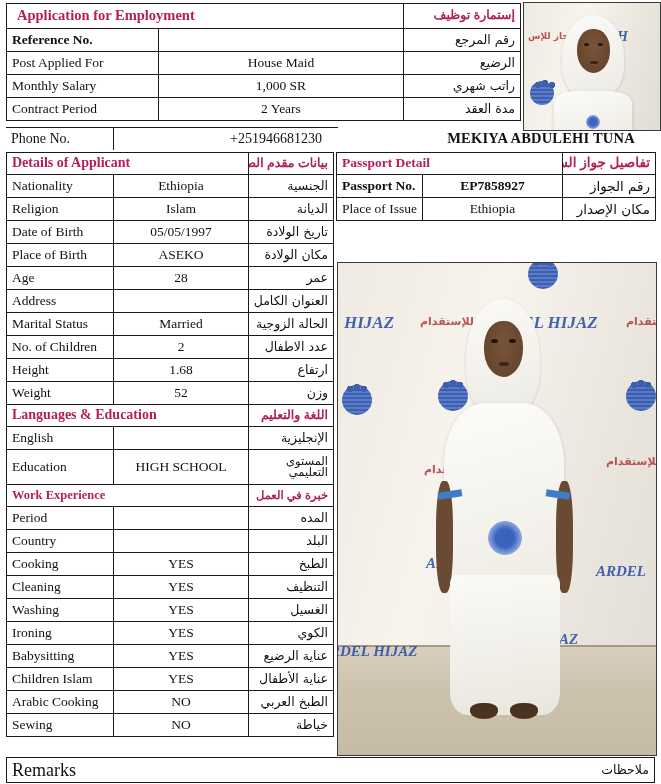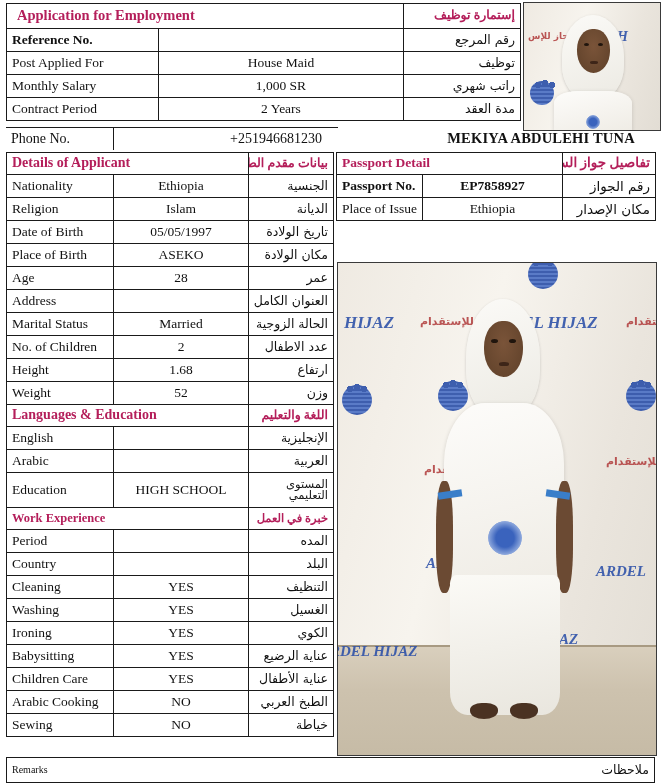--- a/index.html
+++ b/index.html
@@ -58,21 +58,21 @@
     font-weight: bold;
     font-size: 14px;
     text-align: left;
     font-family: "Liberation Serif", serif;
   }
   .band-ar {
     color: #b41e5a;
     font-weight: bold;
     font-size: 12.5px;
     direction: rtl;
-    font-family: Liberation Serif, serif;
+    font-family: Liberation Sans, sans-serif;
   }
   .band-small .band-en { font-size: 12.5px; }
   .band-small .band-ar { font-size: 11.5px; }
 
   
   .top-table {
     position: absolute;
     left: 6px;
     top: 3px;
     width: 514px;
@@ -155,21 +155,21 @@
   .pass-table .c3 { width: 93px; }
   .pass-table td { font-size: 13.5px; }
 
   
   .remarks-table {
     position: absolute;
     left: 6px;
     top: 757px;
     width: 649px;
   }
-  .remarks-table td { height: 24px; font-size: 10px; }
+  .remarks-table td { height: 24px; font-size: 18px; }
   .remarks-table .r1 { width: 330px; text-align: left; }
   .remarks-table .r2 {
     text-align: right;
     direction: rtl;
     font-family: "DejaVu Sans", "Liberation Sans", sans-serif;
     font-size: 12.5px;
     border-left: none;
   }
   .remarks-table .r1 { border-right: none; }
 
@@ -316,21 +316,21 @@
       </tr>
 
       <tr>
         <td class="en bold">Reference No.</td>
         <td class="val"></td>
         <td class="ar">رقم المرجع</td>
       </tr>
       <tr>
         <td class="en">Post Applied For</td>
         <td class="val">House Maid</td>
-        <td class="ar">توظيف</td>
+        <td class="ar">الرضيع</td>
       </tr>
       <tr>
         <td class="en">Monthly Salary</td>
         <td class="val">1,000 SR</td>
         <td class="ar">راتب شهري</td>
       </tr>
       <tr>
         <td class="en">Contract Period</td>
         <td class="val">2 Years</td>
         <td class="ar">مدة العقد</td>
@@ -415,25 +415,20 @@
 
       <tr class="band">
         <td class="band-en" colspan="2">Languages &amp; Education</td>
         <td class="band-ar">اللغة والتعليم</td>
       </tr>
       <tr>
         <td class="en">English</td>
         <td class="val"></td>
         <td class="ar">الإنجليزية</td>
       </tr>
-      <tr>
-        <td class="en">Arabic</td>
-        <td class="val"></td>
-        <td class="ar">العربية</td>
-      </tr>
       <tr class="tall">
         <td class="en">Education</td>
         <td class="val">HIGH SCHOOL</td>
         <td class="ar edu-label">المستوى التعليمي</td>
       </tr>
 
       <tr class="band band-small">
         <td class="band-en" colspan="2">Work Experience</td>
         <td class="band-ar">خبرة في العمل</td>
       </tr>
@@ -442,41 +437,46 @@
         <td class="val we2"></td>
         <td class="ar we3">المده</td>
       </tr>
       <tr>
         <td class="en we1">Country</td>
         <td class="val we2"></td>
         <td class="ar we3">البلد</td>
       </tr>
 
       <tr>
+        <td class="en">Cooking</td>
+        <td class="val">YES</td>
+        <td class="ar">الطبخ</td>
+      </tr>
+      <tr>
         <td class="en">Cleaning</td>
         <td class="val">YES</td>
         <td class="ar">التنظيف</td>
       </tr>
       <tr>
         <td class="en">Washing</td>
         <td class="val">YES</td>
         <td class="ar">الغسيل</td>
       </tr>
       <tr>
         <td class="en">Ironing</td>
         <td class="val">YES</td>
         <td class="ar">الكوي</td>
       </tr>
       <tr>
         <td class="en">Babysitting</td>
         <td class="val">YES</td>
         <td class="ar">عناية الرضيع</td>
       </tr>
       <tr>
-        <td class="en">Children Care</td>
+        <td class="en">Children Islam</td>
         <td class="val">YES</td>
         <td class="ar">عناية الأطفال</td>
       </tr>
       <tr>
         <td class="en">Arabic Cooking</td>
         <td class="val">NO</td>
         <td class="ar">الطبخ العربي</td>
       </tr>
       <tr>
         <td class="en">Sewing</td>

